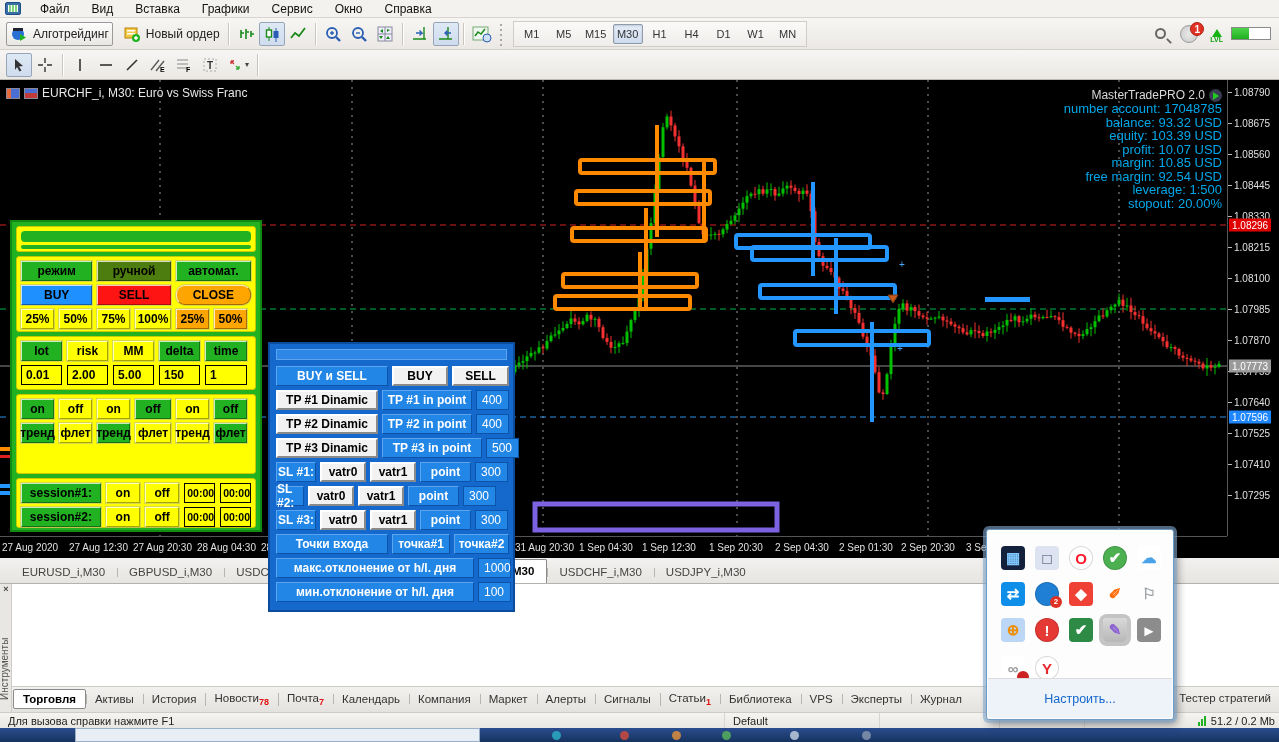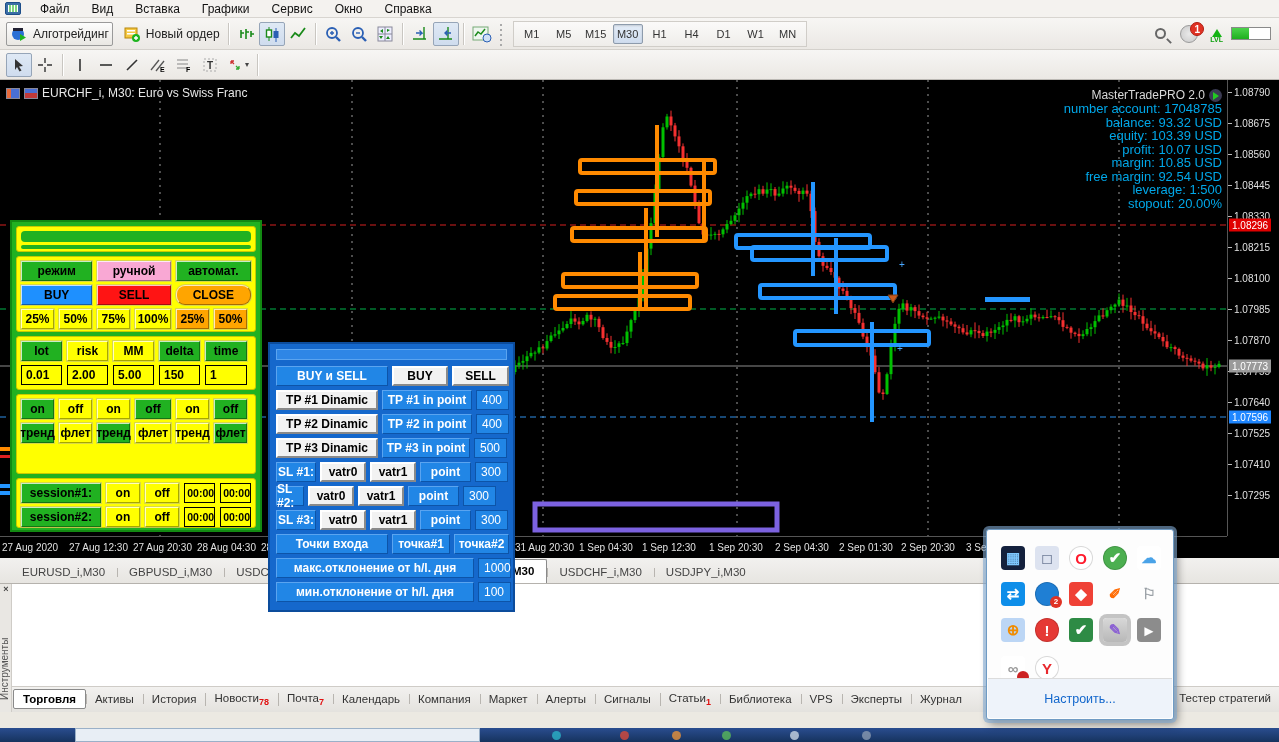--- a/index.html
+++ b/index.html
@@ -767,21 +767,21 @@
       </div>
 
     <div id="green-panel">
       <div class="gp-section" style="top:4px;height:26px;">
         <div id="gp-bar"></div>
           <div id="gp-line"></div>
       </div>
       <div class="gp-section" style="top:34px;height:76px;" id="gp-s2">
           <div class="gp-row">
             <div class="gpb" style="background: rgb(33, 177, 33); width: 72px; margin-left: 0px;">режим</div>
-            <div class="gpb" style="background: #f9a8d4; width: 74px; margin-left: 5px;">ручной</div>
+            <div class="gpb" style="background: #4d7c0f; width: 74px; margin-left: 5px;">ручной</div>
             <div class="gpb" style="background: rgb(33, 177, 33); width: 76px; margin-left: 5px;">автомат.</div>
           </div>
           <div class="gp-row">
             <div class="gpb" style="background: rgb(30, 144, 255); width: 72px; margin-left: 0px;">BUY</div>
             <div class="gpb" style="background: rgb(255, 20, 20); width: 74px; margin-left: 5px;">SELL</div>
             <div class="gpb" style="background: rgb(255, 165, 0); width: 76px; margin-left: 5px; border-radius: 9px;">CLOSE</div>
           </div>
           <div class="gp-row">
             <div class="gpb" style="background: rgb(255, 255, 0); width: 33px; margin-left: 0px;">25%</div>
             <div class="gpb" style="background: rgb(255, 255, 0); width: 33px; margin-left: 5px;">50%</div>
@@ -856,21 +856,21 @@
             <div class="bpb-blue" style="width: 90px; margin-right: 4px;">TP #1 in point</div>
             <div class="bp-val" style="width: 33px; margin-right: 4px;">400</div>
           </div>
           <div class="bp-row" style="top: 70px;">
             <div class="bpb-white" style="width: 102px; margin-right: 4px;">TP #2 Dinamic</div>
             <div class="bpb-blue" style="width: 90px; margin-right: 4px;">TP #2 in point</div>
             <div class="bp-val" style="width: 33px; margin-right: 4px;">400</div>
           </div>
           <div class="bp-row" style="top: 94px;">
             <div class="bpb-white" style="width: 102px; margin-right: 4px;">TP #3 Dinamic</div>
-            <div class="bpb-blue" style="width: 88px; margin-right: 4px;">TP #3 in point</div>
+            <div class="bpb-blue" style="width: 100px; margin-right: 4px;">TP #3 in point</div>
             <div class="bp-val" style="width: 33px; margin-right: 4px;">500</div>
           </div>
           <div class="bp-row" style="top: 118px;">
             <div class="bpb-blue" style="width: 40px; margin-right: 4px;">SL #1:</div>
             <div class="bpb-white" style="width: 46px; margin-right: 4px;">vatr0</div>
             <div class="bpb-white" style="width: 46px; margin-right: 4px;">vatr1</div>
             <div class="bpb-blue" style="width: 51px; margin-right: 4px;">point</div>
             <div class="bp-val" style="width: 33px; margin-right: 4px;">300</div>
           </div>
           <div class="bp-row" style="top: 142px;">
@@ -938,20 +938,35 @@
         <span class="btab">Сигналы</span>
         <span class="btab">Статьи<sub>1</sub></span>
         <span class="btab">Библиотека</span>
         <span class="btab">VPS</span>
         <span class="btab">Эксперты</span>
         <span class="btab">Журнал</span>
       </span>
     <span id="tester-label">Тестер стратегий</span>
   </div>
 
+  <div id="statusbar">
+    <div id="sb-help" class="sb-cell">Для вызова справки нажмите F1</div>
+    <div class="sb-cell" style="width:155px;">Default</div>
+    <div class="sb-cell" style="width:120px;"></div>
+    <div class="sb-cell" style="width:85px;"></div>
+    <div class="sb-cell" style="width:85px;border-right:none;"></div>
+    <div id="sb-traffic">
+      <span class="bars">
+          <i style="height:4px"></i>
+          <i style="height:7px"></i>
+          <i style="height:10px"></i>
+        </span>
+      <span>51.2 / 0.2 Mb</span>
+    </div>
+  </div>
 
   <div id="taskbar">
     <div class="win"></div>
     <div class="tk-dot" style="left:552px;background:#2ab3c8;"></div>
     <div class="tk-dot" style="left:620px;background:#d84a3a;"></div>
     <div class="tk-dot" style="left:672px;background:#e8923a;"></div>
     <div class="tk-dot" style="left:722px;background:#59b85a;"></div>
     <div class="tk-dot" style="left:790px;background:#c8d4e2;"></div>
     <div class="tk-dot" style="left:862px;background:#8a9ab0;"></div>
   </div>

